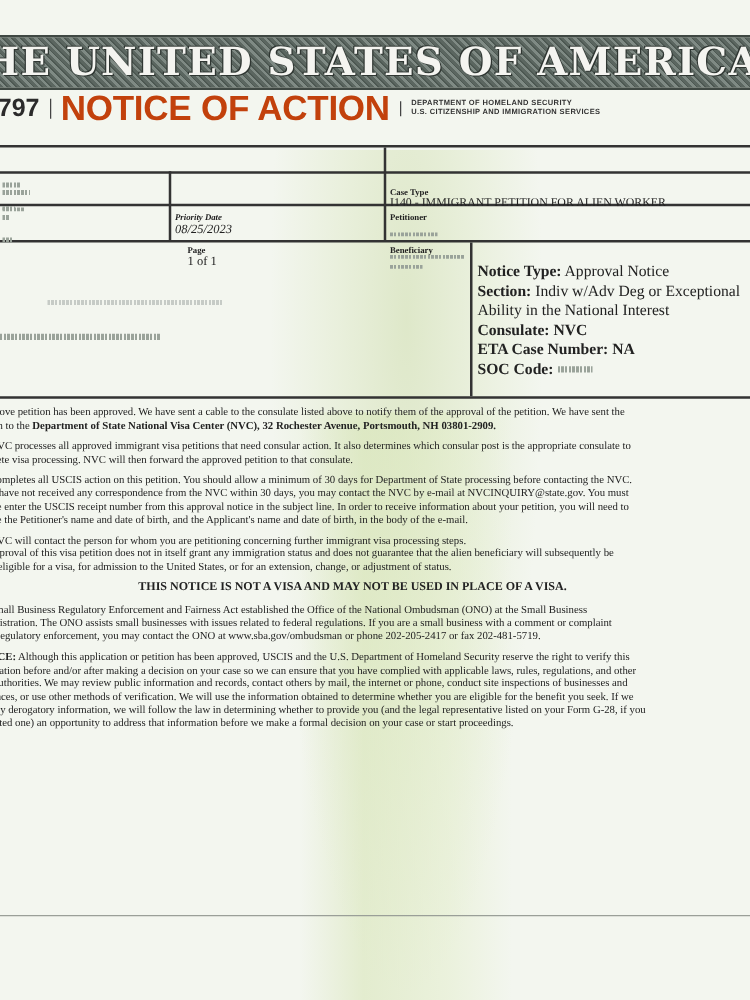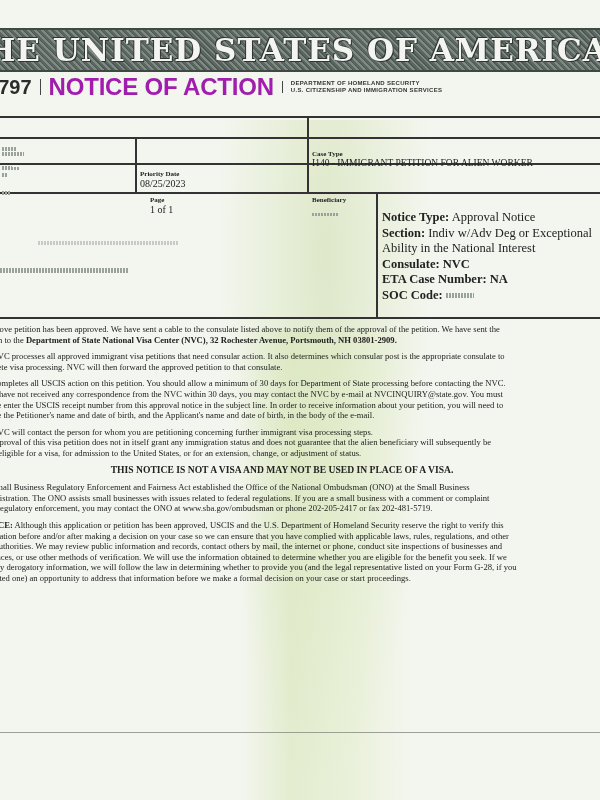--- a/index.html
+++ b/index.html
@@ -35,21 +35,21 @@
     .title-row {
       position: absolute; left: 0; top: 74px; height: 26px; width: 600px;
       display: flex; align-items: center;
     }
     .form-num {
       font-family: "Liberation Sans", sans-serif; font-weight: bold; font-size: 20px; color: #2b2b2b;
       margin-left: -4px;
     }
     .sep { width: 1px; height: 16px; background: #444; margin: 0 8px; }
     .notice-title {
-      font-family: "Liberation Sans", sans-serif; font-weight: bold; font-size: 24px; color: #a21caf; letter-spacing: -0.2px;
+      font-family: "Liberation Sans", sans-serif; font-weight: bold; font-size: 28px; color: #c2410c; letter-spacing: -0.2px;
     }
     .dept {
       font-family: "Liberation Sans", sans-serif; font-weight: bold; font-size: 6px; line-height: 7px; color: #333; letter-spacing: 0.3px;
     }
     .grid {
       position: absolute; left: -2px; top: 116px; width: 604px; height: 78px;
       border: 2px solid #333; box-sizing: border-box;
     }
     .cell { position: absolute; box-sizing: border-box; padding: 1px 2px 0 2px; }
     .lbl { font-size: 7px; font-weight: bold; color: #222; line-height: 8px; margin-top: 31px; }
@@ -103,32 +103,36 @@
     <div class="lbl" style="color:#555;"><span class="redact" style="width:22px;"></span></div>
     <div><span class="redact" style="width:18px;height:3px;"></span></div>
   </div>
   <div class="cell" style="left:0;top:20px;width:134px;">
     <div><span class="redact" style="width:14px;"></span><br><span class="redact" style="width:10px;height:3px;"></span></div>
   </div>
   <div class="cell" style="left:0;top:46px;width:134px;">
     <div><span class="redact" style="width:6px;"></span><br><span class="redact" style="width:8px;"></span></div>
   </div>
 
-  <div class="cell" style="left:138px;top:20px;width:142px;">
+  <div class="cell" style="left:138px;top:20px;width:142px;font-style:italic;">
     <div class="lbl">Priority Date</div>
     <div class="val">08/25/2023</div>
   </div>
   <div class="cell" style="left:138px;top:46px;width:168px;padding-left:12px;">
     <div class="lbl">Page</div>
     <div class="val">1 of 1</div>
   </div>
 
   <div class="cell" style="left:310px;top:0;width:290px;">
     <div class="lbl">Case Type</div>
     <div class="val" style="font-size:9.5px;">I140 - IMMIGRANT PETITION FOR ALIEN WORKER</div>
+  </div>
+  <div class="cell" style="left:310px;top:20px;width:290px;">
+    <div class="lbl">Petitioner</div>
+    <div><span class="redact" style="width:38px;height:3px;"></span><br><span class="redact" style="width:60px;height:3px;"></span></div>
   </div>
   <div class="cell" style="left:310px;top:46px;width:322px;">
     <div class="lbl">Beneficiary</div>
     <div><span class="redact" style="width:26px;height:3px;"></span></div>
   </div>
 </div>
 
 <div class="mid-box">
   <div class="vline" style="left:378px;top:0;height:123px;"></div>
   <div style="position:absolute;left:40px;top:39px;"><span class="redact" style="width:140px;height:4px;background:repeating-linear-gradient(90deg,#c6cbc6 0 2px,transparent 2px 3px);"></span></div>

